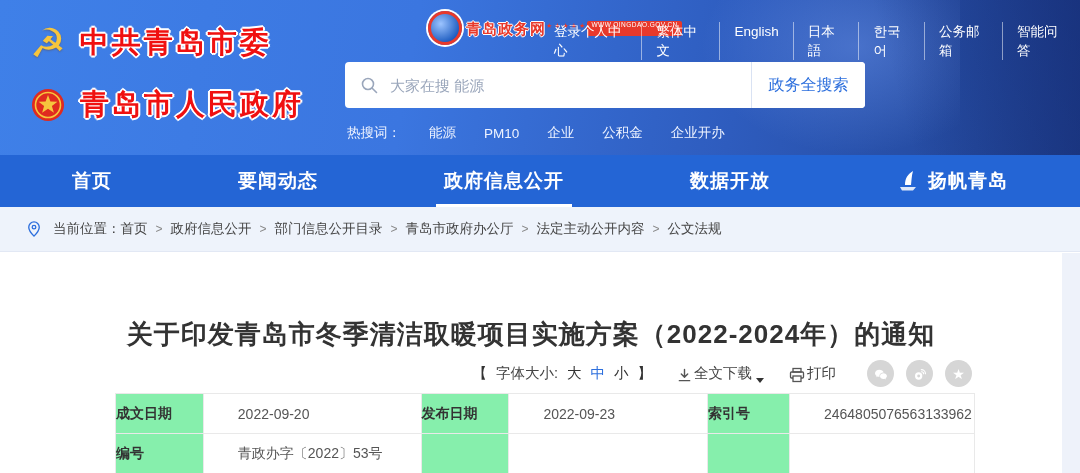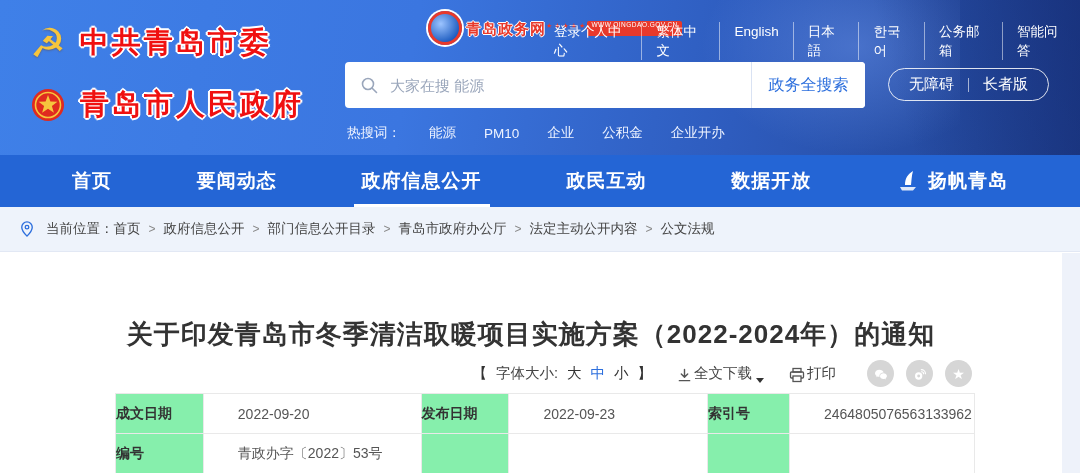--- a/index.html
+++ b/index.html
@@ -55,21 +55,21 @@
   .nav { position:absolute; top:155px; left:0; width:1080px; height:52px; background:#2465d5;
     display:flex; justify-content:space-between; padding:0 72px; }
   .nav-item { position:relative; display:flex; align-items:center; height:52px; gap:8px;
     color:#fff; font-size:19px; font-weight:bold; text-decoration:none; cursor:pointer; letter-spacing:1px; }
   .nav-item.active::after { content:""; position:absolute; left:-8px; right:-8px; bottom:0; height:3px; background:#fff; }
   .nav-item .tri { position:absolute; bottom:-5px; left:50%; margin-left:-6px; width:0; height:0;
     border-left:6px solid transparent; border-right:6px solid transparent; border-top:6px solid #fff; }
 
   
   .breadcrumb { position:absolute; top:207px; left:0; width:1080px; height:45px; background:#eef3fb;
-    border-bottom:1px solid #e2e8f4; display:flex; align-items:center; padding-left:18px; font-size:13.5px; color:#444; }
+    border-bottom:1px solid #e2e8f4; display:flex; align-items:center; padding-left:25px; font-size:13.5px; color:#444; }
   .breadcrumb .pin { margin-right:10px; }
   .breadcrumb a { color:#444; text-decoration:none; cursor:pointer; }
   .crumb-sep { color:#888; margin:0 8px; font-size:12px; }
   .crumb-label { color:#444; }
 
   
   .main { position:absolute; top:253px; left:0; width:1062px; height:220px; background:#fff; }
   .edge-strip { position:absolute; top:253px; right:0; width:18px; height:220px; background:#eef2fa; }
 
   .doc-title { margin-top:64px; text-align:center; font-size:26px; font-weight:bold; color:#333; letter-spacing:1px; }
@@ -137,25 +137,20 @@
 
     <div class="search-box">
       <svg class="mag" width="17" height="17" viewBox="0 0 17 17">
         <circle cx="7" cy="7" r="5.5" fill="none" stroke="#9aa6bb" stroke-width="1.6"></circle>
         <line x1="11.2" y1="11.2" x2="15.5" y2="15.5" stroke="#9aa6bb" stroke-width="1.6" stroke-linecap="round"></line>
       </svg>
       <input type="text" placeholder="大家在搜 能源" style="">
       <button class="search-btn">政务全搜索</button>
     </div>
 
-    <div class="access-pill">
-      <a>无障碍</a>
-      <span class="pill-div"></span>
-      <a>长者版</a>
-    </div>
 
     <div class="hot-row">
       <span class="hot-label">热搜词：</span>
       <a>能源</a>
       <a>PM10</a>
       <a>企业</a>
       <a>公积金</a>
       <a>企业开办</a>
     </div>
   </header>
@@ -163,23 +158,20 @@
   <nav class="nav">
     <a class="nav-item">
       <span>首页</span>
       </a>
     <a class="nav-item">
       <span>要闻动态</span>
       </a>
     <a class="nav-item active">
       <span>政府信息公开</span>
       <i class="tri"></i>
-      </a>
-    <a class="nav-item">
-      <span>政民互动</span>
       </a>
     <a class="nav-item">
       <span>数据开放</span>
       </a>
     <a class="nav-item">
       <svg width="24" height="22" viewBox="0 0 24 22">
         <path d="M9 15 C9 8 12 4 17 1 C15.5 6 15.5 11 15 15 Z" fill="#fff"></path>
         <path d="M4 17 L20 17 L17 20.5 L6 20.5 Z" fill="#fff" opacity=".85"></path>
       </svg>
       <span>扬帆青岛</span>

